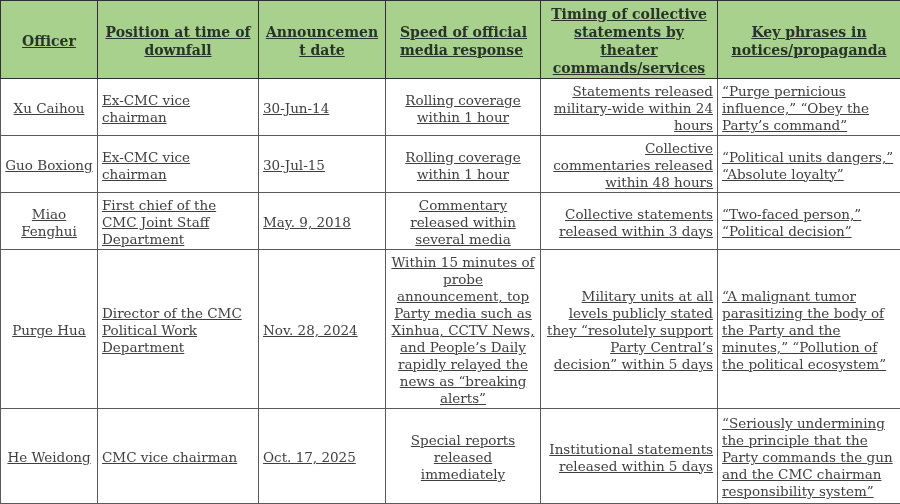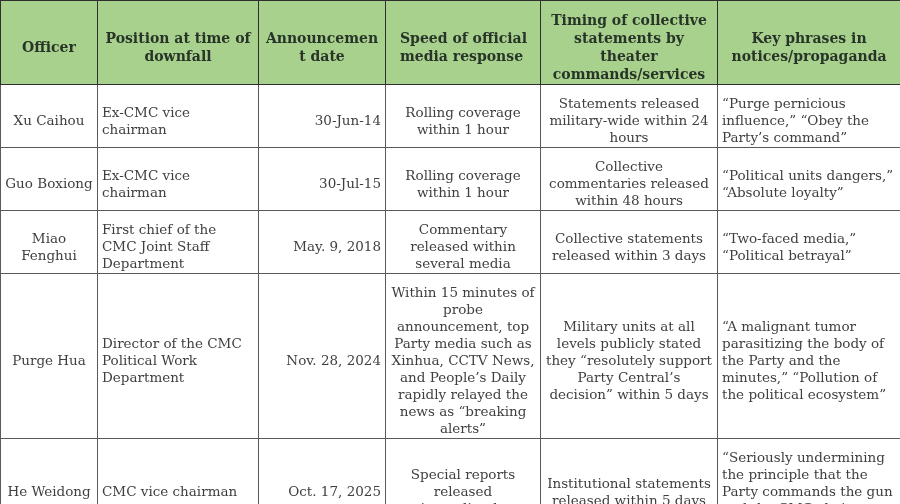--- a/index.html
+++ b/index.html
@@ -16,40 +16,41 @@
     table-layout:fixed;
     width:900px;
     font-family:"DejaVu Serif","Liberation Serif",serif;
   }
   th,td{
     border:1px solid var(--border);
     color:var(--body-text);
     font-size:13.5px;
     line-height:17px;
     vertical-align:middle;
-    padding:10px 4px 1px 4px;
+    padding:4px 4px 1px 4px;
     overflow:hidden;
     word-wrap:break-word;
+    text-decoration:underline;
   }
   thead th{
     background:var(--header-bg);
     color:var(--header-text);
     font-weight:bold;
     text-align:center;
     font-size:14px;
     line-height:18px;
     border:1px solid var(--border-dark);
   }
   thead th.col3{text-align:left;padding-left:14px;}
   
   td.col0{text-align:center;white-space:pre-line;}
   td.col1{text-align:left;}
-  td.col2{text-align:right;margin-top:12px;}
+  td.col2{text-align:left;margin-top:12px;}
   td.col3{text-align:center;}
-  td.col4{text-align:center;}
+  td.col4{text-align:right;}
   td.col5{text-align:left;}
   
   thead tr{height:55px;}
   tbody tr:nth-child(1){height:55px;}
   tbody tr:nth-child(2){height:35px;}
   tbody tr:nth-child(3){height:37px;}
   tbody tr:nth-child(4){height:140px;}
   tbody tr:nth-child(5){height:95px;}
   tbody tr:nth-child(6){height:87px;}
 </style>
@@ -92,21 +93,21 @@
           <td class="col3">Rolling coverage within 1 hour</td>
           <td class="col4">Collective commentaries released within 48 hours</td>
           <td class="col5">“Political units dangers,” “Absolute loyalty”</td>
         </tr>
         <tr>
           <td class="col0">Miao Fenghui</td>
           <td class="col1">First chief of the CMC Joint Staff Department</td>
           <td class="col2">May. 9, 2018</td>
           <td class="col3">Commentary released within several media</td>
           <td class="col4">Collective statements released within 3 days</td>
-          <td class="col5">“Two-faced media,” “Political betrayal”</td>
+          <td class="col5">“Two-faced person,” “Political decision”</td>
         </tr>
         <tr>
           <td class="col0">Purge Hua</td>
           <td class="col1">Director of the CMC Political Work Department</td>
           <td class="col2">Nov. 28, 2024</td>
           <td class="col3">Within 15 minutes of probe announcement, top Party media such as Xinhua, CCTV News, and People’s Daily rapidly relayed the news as “breaking alerts”</td>
           <td class="col4">Military units at all levels publicly stated they “resolutely support Party Central’s decision” within 5 days</td>
           <td class="col5">“A malignant tumor parasitizing the body of the Party and the minutes,” “Pollution of the political ecosystem”</td>
         </tr>
         <tr>

